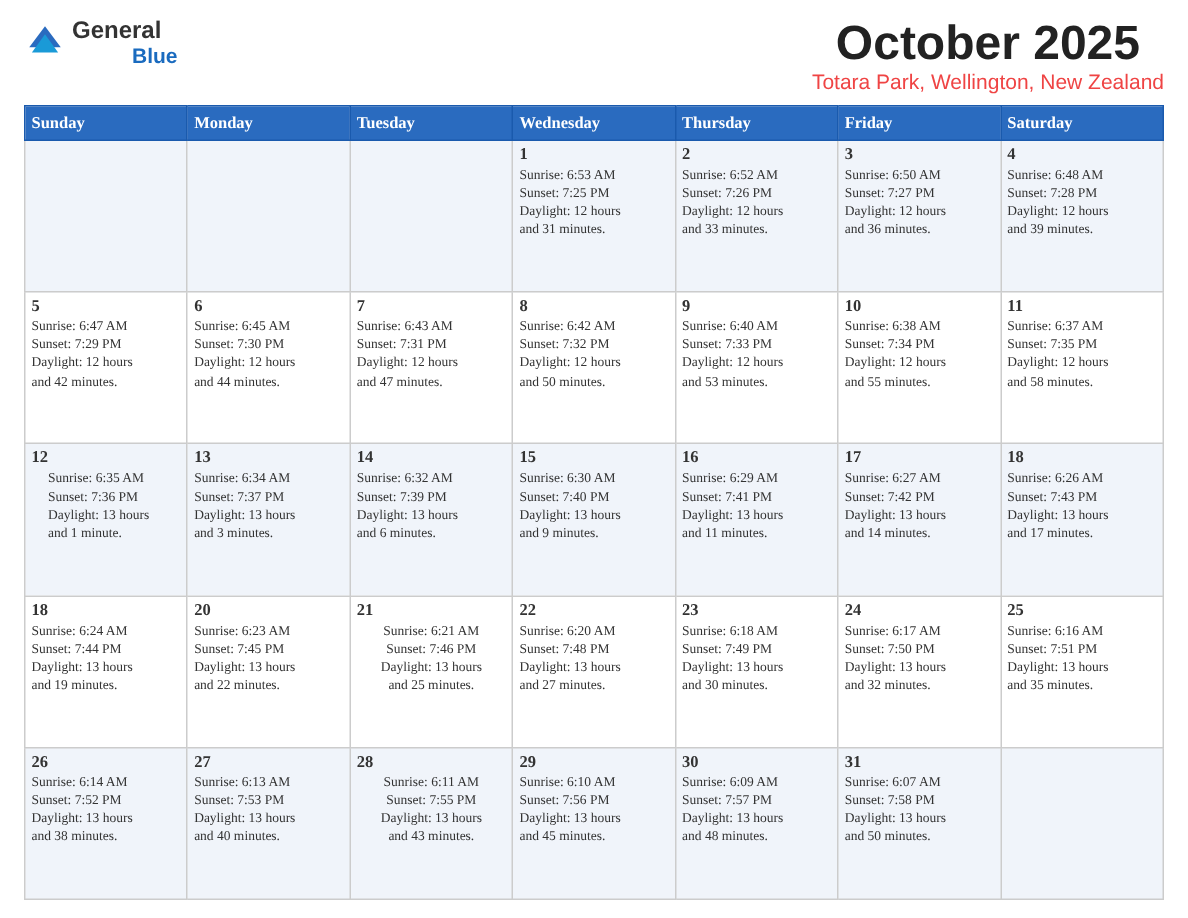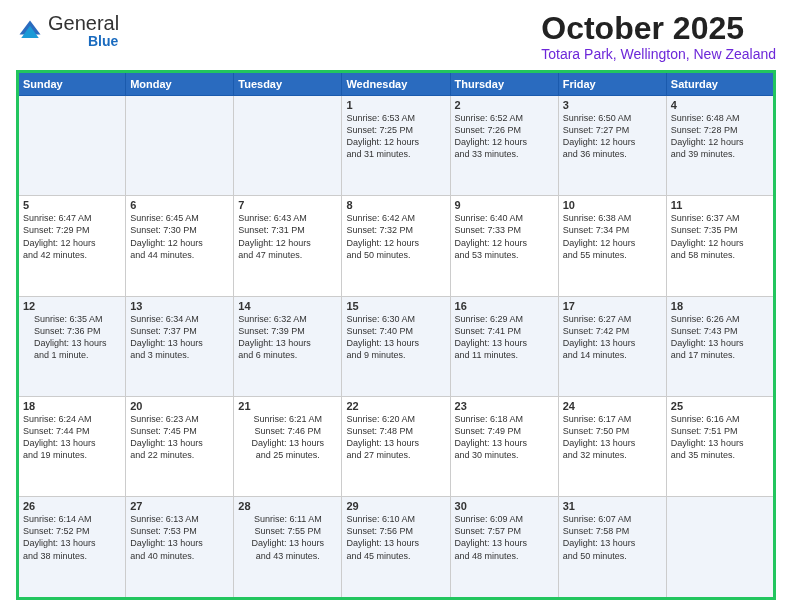--- a/index.html
+++ b/index.html
@@ -27,54 +27,55 @@
       display: flex;
       align-items: center;
       gap: 4px;
     }
     .logo-text {
       display: flex;
       flex-direction: column;
       line-height: 1.1;
     }
     .logo-general {
-      font-size: 20px;
-      font-weight: normal;
+      font-size: 16px;
+      font-weight: bold;
       color: #333;
     }
     .logo-blue {
       font-size: 14px;
       font-weight: bold;
       color: #1a6bbf;
       padding-left: 40px;
     }
     .logo-icon {
       width: 28px;
       height: 28px;
     }
     .title-block {
-      text-align: left;
+      text-align: center;
     }
     .month-title {
       font-size: 32px;
       font-weight: bold;
       color: #222;
       line-height: 1;
     }
     .location {
       font-size: 14px;
-      color: #6d28d9;
+      color: #ef4444;
       margin-top: 2px;
     }
     .calendar {
       flex: 1;
-      border: 3px solid #22c55e;
+      border: 1px solid #22c55e;
       border-collapse: collapse;
       width: 100%;
       table-layout: fixed;
+      font-family: Liberation Serif, serif;
     }
     .calendar th {
       background: #2a6bbf;
       color: white;
       font-size: 11px;
       font-weight: bold;
       padding: 5px 4px;
       text-align: left;
       border: 1px solid #1a5aad;
     }

